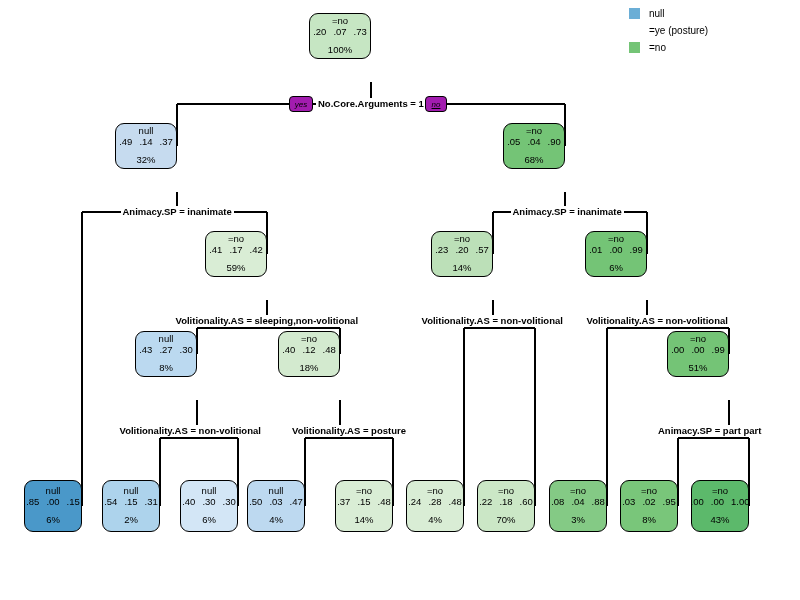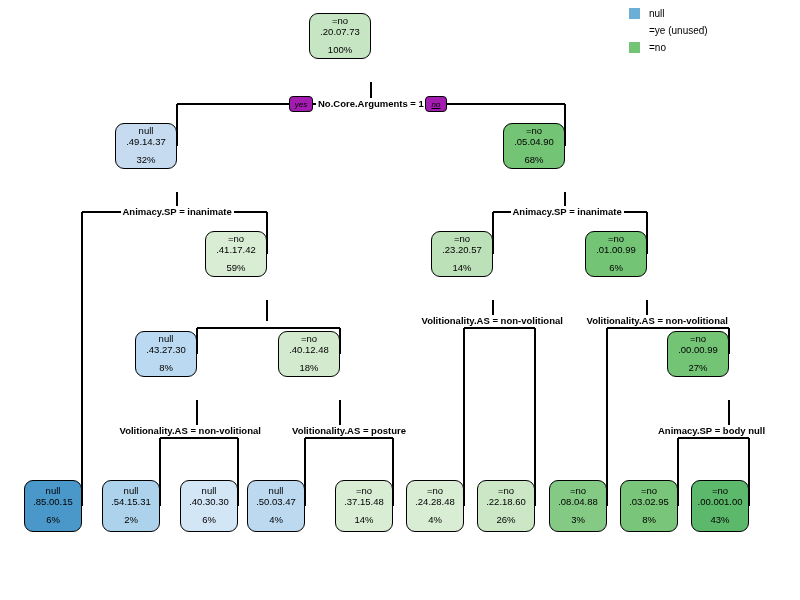--- a/index.html
+++ b/index.html
@@ -25,21 +25,21 @@
     justify-content:center;
     color:#000000;
     line-height:1.12;
     z-index:3;
   }
   .node .cls{font-size:9.5px;}
   .node .probs{
     font-size:9.5px;
     white-space:nowrap;
     display:flex;
-    gap:0;
+    gap:7px;
     transform:scaleX(1);
   }
   .node .pct{font-size:9.5px;margin-top:8px;}
 
   
   .split{
     position:absolute;
     font-size:9.5px;
     font-weight:bold;
     color:#000000;
@@ -142,21 +142,21 @@
     </g>
   </svg>
 
   <div id="legend">
     <div class="legend-row">
       <span class="legend-swatch" style="background: rgb(107, 174, 214);"></span>
       <span class="legend-label">null</span>
     </div>
     <div class="legend-row">
       <span class="legend-swatch blank"></span>
-      <span class="legend-label">=ye (unused)</span>
+      <span class="legend-label">=ye (posture)</span>
     </div>
     <div class="legend-row">
       <span class="legend-swatch" style="background: rgb(116, 196, 118);"></span>
       <span class="legend-label">=no</span>
     </div>
   </div>
 
   <div class="yn" style="left:277px;top:96px;width:24px;height:16px;">yes</div>
   <div class="yn" style="left:413px;top:96px;width:22px;height:16px;text-decoration:underline;">no</div>
 
@@ -232,21 +232,21 @@
       </div>
       <div class="pct">18%</div>
     </div>
     <div class="node" style="left: 655px; top: 331px; width: 62px; height: 46px; background: rgb(116, 196, 118);">
       <div class="cls">=no</div>
       <div class="probs">
         <span>.00</span>
         <span>.00</span>
         <span>.99</span>
       </div>
-      <div class="pct">27%</div>
+      <div class="pct">51%</div>
     </div>
     <div class="node" style="left: 12px; top: 480px; width: 58px; height: 52px; background: rgb(74, 152, 201);">
       <div class="cls">null</div>
       <div class="probs">
         <span>.85</span>
         <span>.00</span>
         <span>.15</span>
       </div>
       <div class="pct">6%</div>
     </div>
@@ -295,21 +295,21 @@
       </div>
       <div class="pct">4%</div>
     </div>
     <div class="node" style="left: 465px; top: 480px; width: 58px; height: 52px; background: rgb(203, 231, 198);">
       <div class="cls">=no</div>
       <div class="probs">
         <span>.22</span>
         <span>.18</span>
         <span>.60</span>
       </div>
-      <div class="pct">26%</div>
+      <div class="pct">70%</div>
     </div>
     <div class="node" style="left: 537px; top: 480px; width: 58px; height: 52px; background: rgb(132, 202, 133);">
       <div class="cls">=no</div>
       <div class="probs">
         <span>.08</span>
         <span>.04</span>
         <span>.88</span>
       </div>
       <div class="pct">3%</div>
     </div>
@@ -327,18 +327,19 @@
       <div class="probs">
         <span>.00</span>
         <span>.00</span>
         <span>1.00</span>
       </div>
       <div class="pct">43%</div>
     </div>
     <div class="split" style="left: 304px; top: 98px; text-align: center;">No.Core.Arguments = 1</div>
     <div class="split" style="left: 108.5px; top: 206px;">Animacy.SP = inanimate</div>
     <div class="split" style="left: 498.5px; top: 206px;">Animacy.SP = inanimate</div>
+    <div class="split" style="left: 161.5px; top: 315px;">Volitionality.AS = sleeping,non-volitional</div>
     <div class="split" style="left: 407.5px; top: 315px;">Volitionality.AS = non-volitional</div>
     <div class="split" style="left: 572.5px; top: 315px;">Volitionality.AS = non-volitional</div>
     <div class="split" style="left: 105.5px; top: 425px;">Volitionality.AS = non-volitional</div>
     <div class="split" style="left: 278px; top: 425px; text-align: center;">Volitionality.AS = posture</div>
-    <div class="split" style="left: 644px; top: 425px;">Animacy.SP = body null</div>
+    <div class="split" style="left: 644px; top: 425px;">Animacy.SP = part part</div>
   </div>
 
 </body></html>

